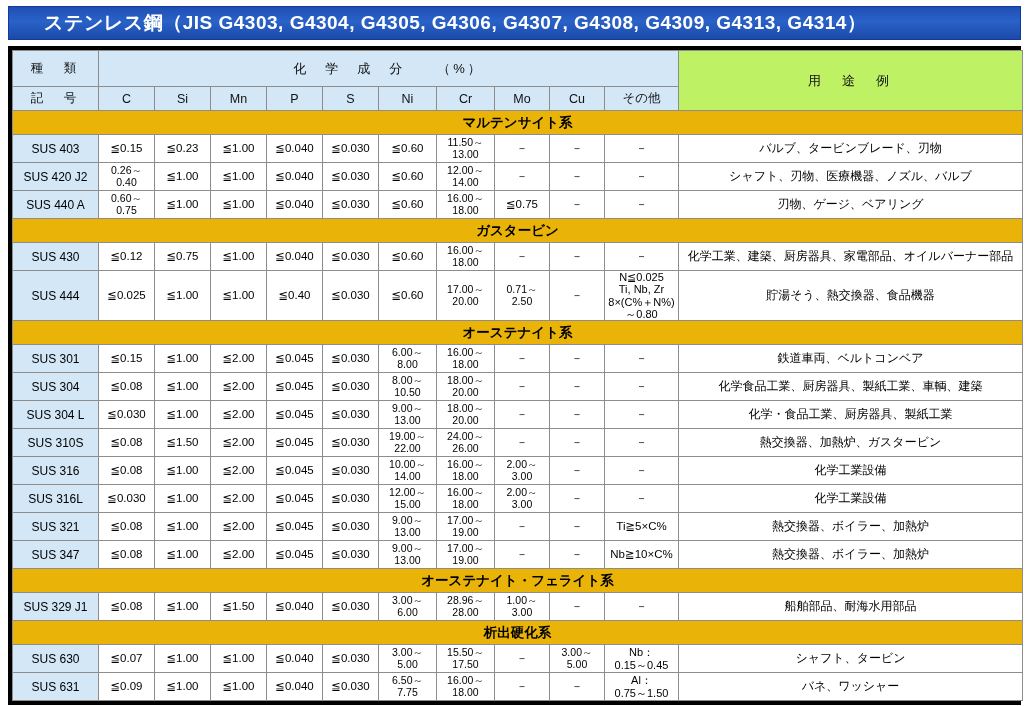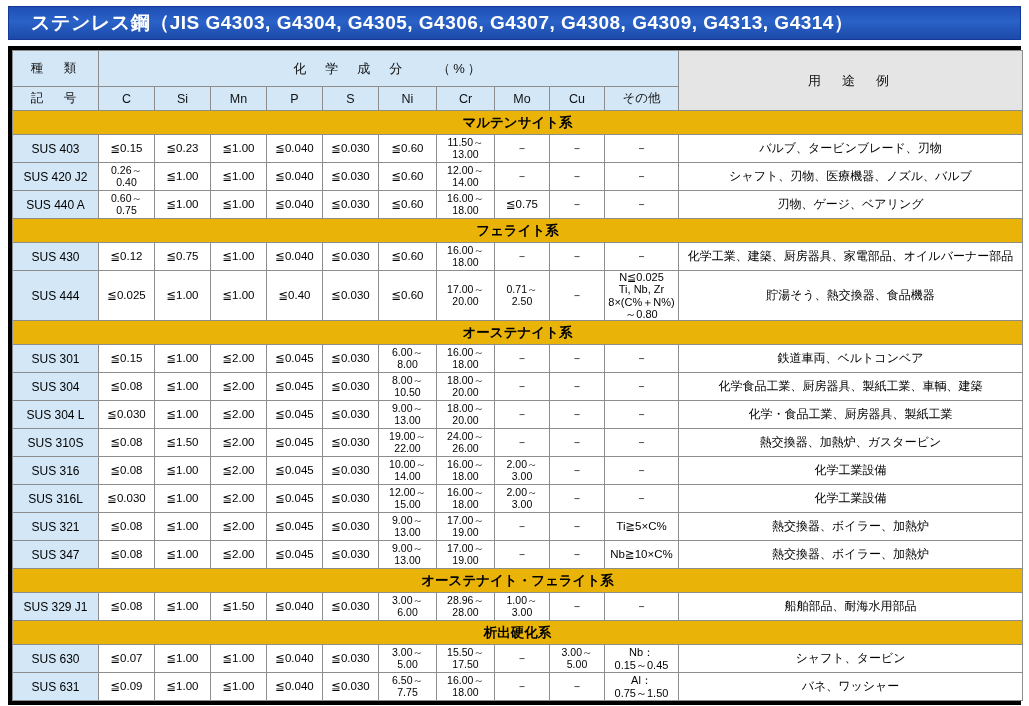--- a/index.html
+++ b/index.html
@@ -21,21 +21,21 @@
     box-sizing: border-box;
   }
   
   .title-bar {
     margin: 6px 8px 6px 8px;
     height: 34px;
     background: linear-gradient(to bottom, #1f4fb5 0%, #2a62c8 45%, #1b4aa8 100%);
     border: 1px solid #14399a;
     display: flex;
     align-items: center;
-    padding-left: 22px;
+    padding-left: 35px;
     box-sizing: border-box;
   }
   .title-bar .title-text {
     color: #ffffff;
     font-size: 19px;
     font-weight: bold;
     letter-spacing: 0.5px;
     white-space: nowrap;
   }
   
@@ -71,21 +71,21 @@
     letter-spacing: 4px;
     text-align: center;
   }
   .hdr-chem {
     background: #d3e7f7;
     font-size: 13px;
     letter-spacing: 3px;
     height: 36px;
   }
   .hdr-use {
-    background: #e5e5e5;
+    background: #bef264;
     font-size: 13px;
     letter-spacing: 4px;
   }
   
   .group-row td {
     background: #eab308;
     text-align: left;
     padding-left: 8px;
     font-size: 13.5px;
     font-weight: bold;
@@ -225,21 +225,21 @@
             <td class="val">
               <span class="range">16.00～</span>
               <span class="range">18.00</span>
             </td>
             <td class="val">≦0.75</td>
             <td class="val">－</td>
             <td class="val">－</td>
             <td class="use">刃物、ゲージ、ベアリング</td>
           </tr>
           <tr class="group-row">
-            <td colspan="12">フェライト系</td>
+            <td colspan="12">ガスタービン</td>
           </tr>
           <tr class="data-row">
             <td class="grade">SUS 430</td>
             <td class="val">≦0.12</td>
             <td class="val">≦0.75</td>
             <td class="val">≦1.00</td>
             <td class="val">≦0.040</td>
             <td class="val">≦0.030</td>
             <td class="val">≦0.60</td>
             <td class="val">

